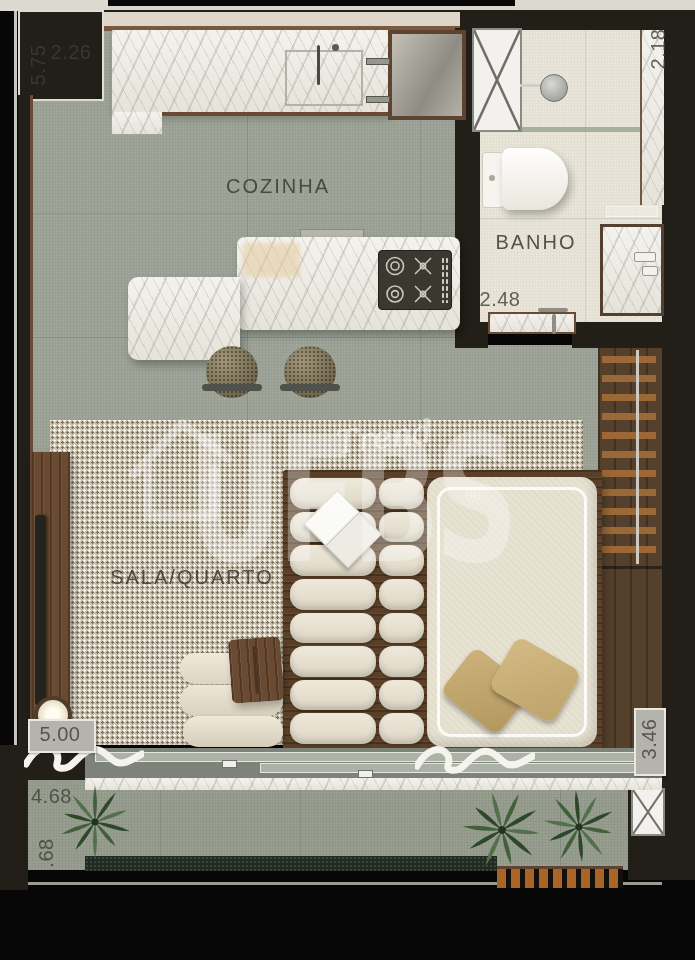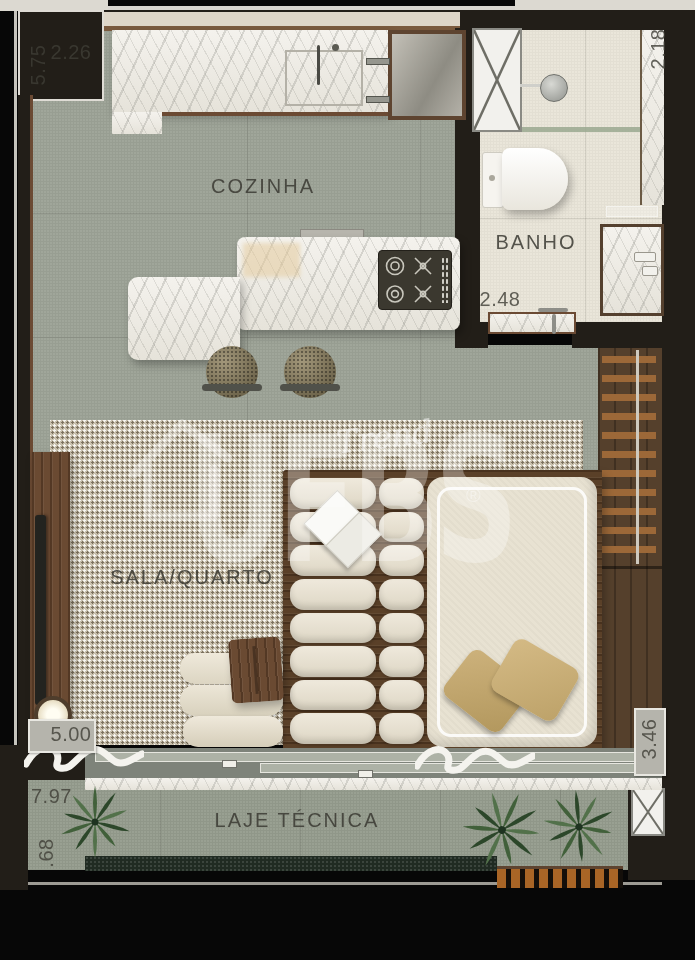--- a/index.html
+++ b/index.html
@@ -241,30 +241,29 @@
     </svg>
   <svg class="abs" style="left:538px;top:786px;width:82px;height:82px;transform:rotate(-40deg)">
       <use href="#fern"></use>
     </svg>
 
   <div class="abs dim v" style="left:6px;top:54px;width:64px;height:22px">5.75</div>
   <div class="abs dim" style="left:39px;top:41px;width:64px;height:22px">2.26</div>
   <div class="abs dim v" style="left:626px;top:38px;width:64px;height:22px">2.18</div>
   <div class="abs dim" style="left:468px;top:288px;width:64px;height:22px">2.48</div>
   <div class="abs plate" style="left:28px;top:719px;width:64px;height:30px"></div>
-  <div class="abs dim" style="left:39px;top:723px;width:64px;height:22px">5.00</div>
+  <div class="abs dim" style="left:28px;top:723px;width:64px;height:22px">5.00</div>
   <div class="abs plate" style="left:634px;top:708px;width:28px;height:64px"></div>
   <div class="abs dim v" style="left:617px;top:728px;width:64px;height:22px">3.46</div>
-  <div class="abs dim" style="left:31px;top:785px;width:64px;height:22px;text-align:left">7.97</div>
+  <div class="abs dim" style="left:31px;top:785px;width:64px;height:22px;text-align:left">4.68</div>
   <div class="abs dim v" style="left:14px;top:842px;width:64px;height:22px">.68</div>
 
-  <div class="abs room-label" style="left:181px;top:175px;width:164px">COZINHA</div>
+  <div class="abs room-label" style="left:196px;top:175px;width:164px">COZINHA</div>
   <div class="abs room-label" style="left:100px;top:566px;width:184px">SALA/QUARTO</div>
   <div class="abs room-label" style="left:472px;top:231px;width:128px">BANHO</div>
-  <div class="abs room-label" style="left:195px;top:809px;width:204px">LAJE TÉCNICA</div>
 
   <svg class="abs" style="left:126px;top:412px;width:108px;height:112px;opacity:.32">
     <g stroke="#ffffff" stroke-width="9" fill="none" stroke-linecap="round" stroke-linejoin="round">
       <path d="M8,62 L56,12 L102,46"></path>
       <path d="M22,52 L22,104 L88,104 L88,58"></path>
     </g>
   </svg>
   <div class="abs wm" style="left:188px;top:414px;font-family:'DejaVu Sans',sans-serif;font-weight:bold;font-size:116px;letter-spacing:-5px;transform:scaleY(1.5);transform-origin:top left;line-height:1">UFBS</div>
   <div class="abs" style="left:466px;top:484px;font-size:20px;color:rgba(255,255,255,0.38)">®</div>
   <div class="abs" style="left:336px;top:418px;font-family:'DejaVu Serif',serif;font-style:italic;font-size:32px;color:rgba(255,255,255,0.5);transform:rotate(-7deg)">Trend</div>

